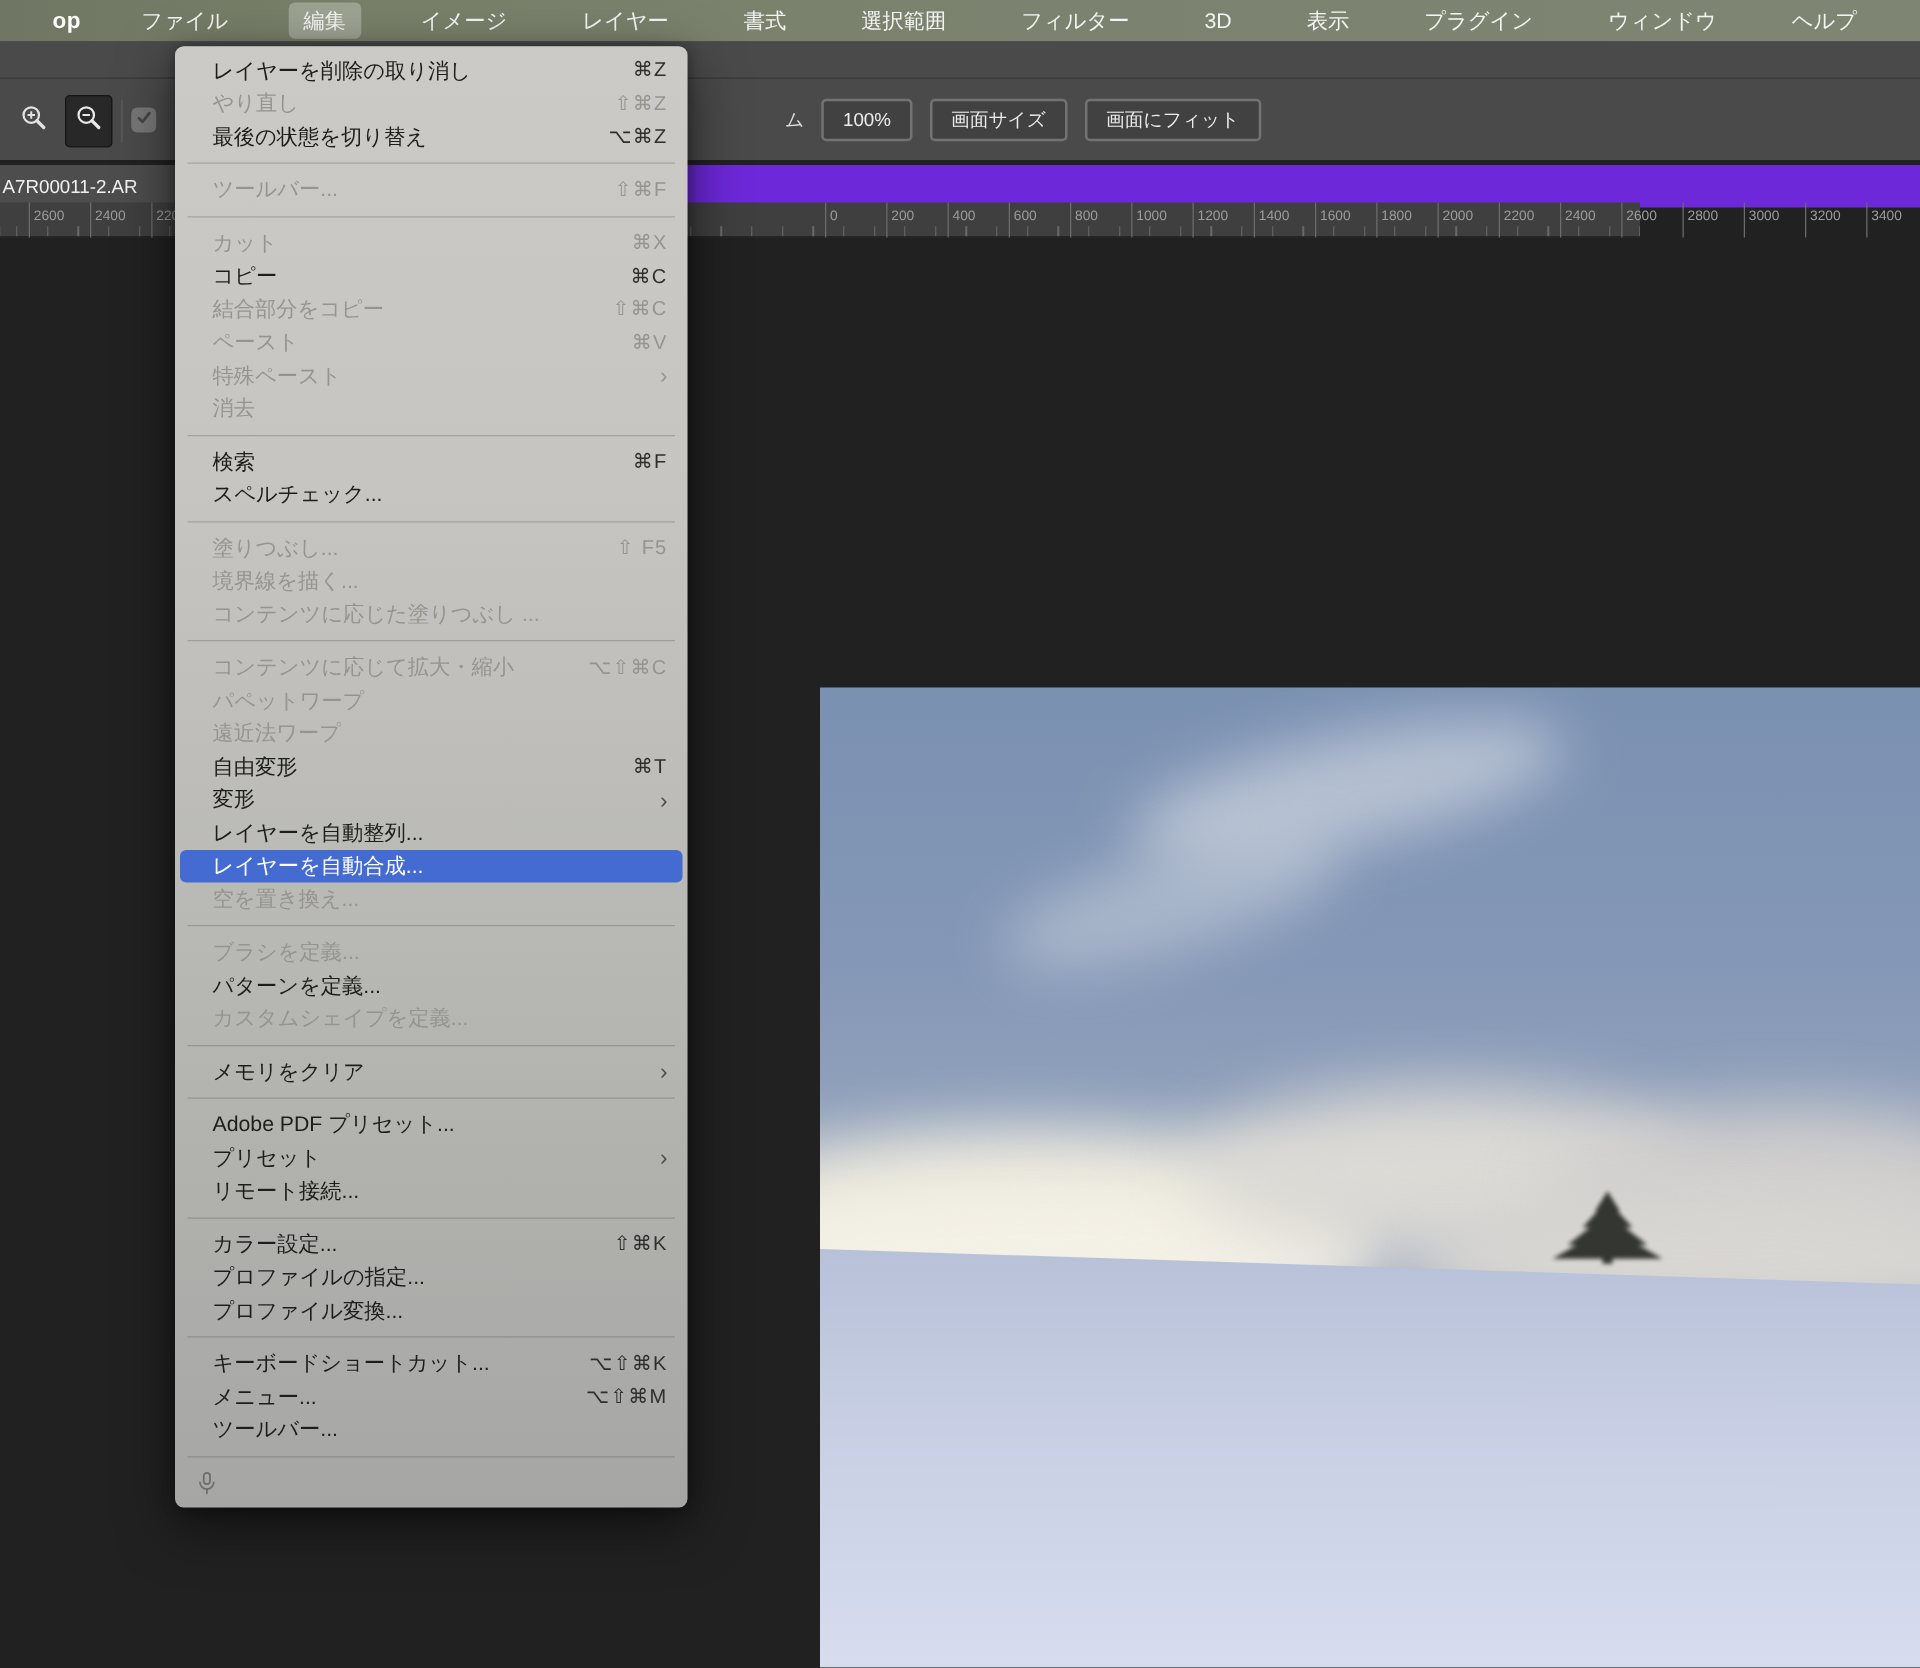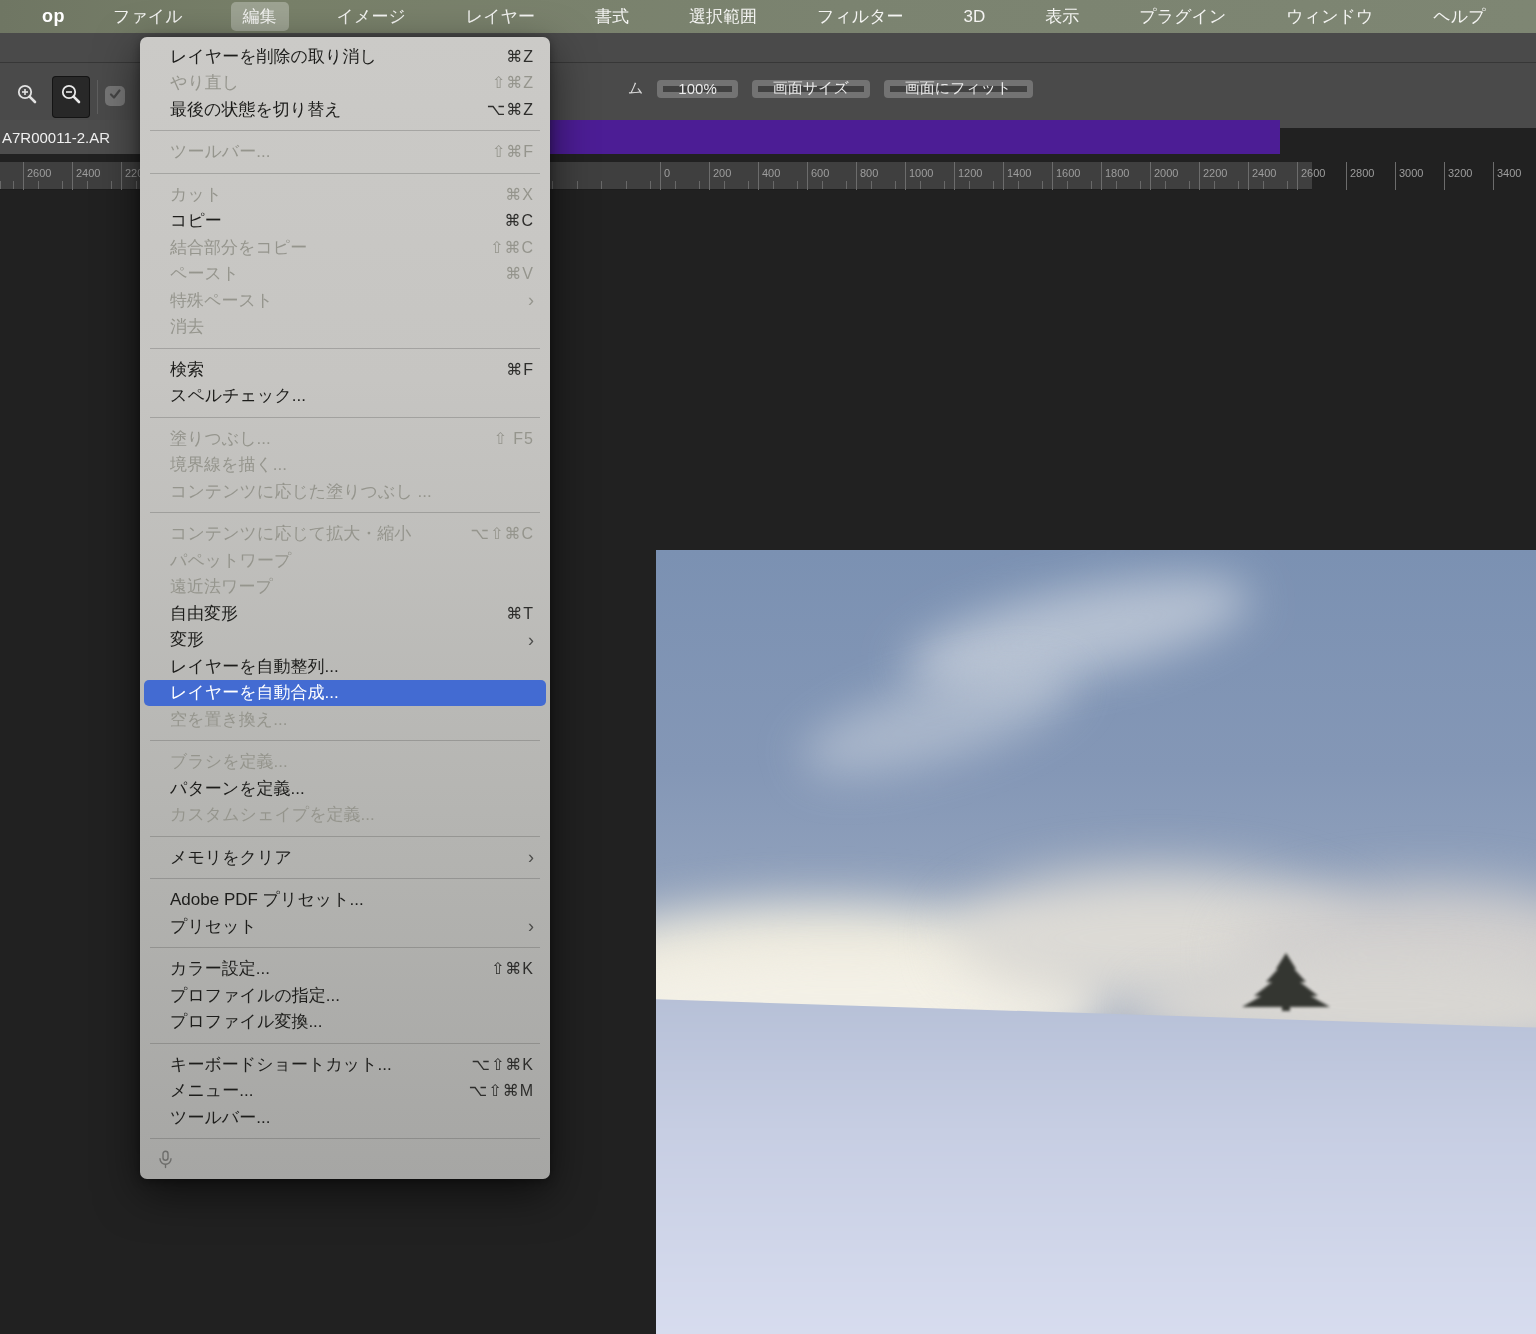--- a/index.html
+++ b/index.html
@@ -18,25 +18,25 @@
   .optionsbar { position:absolute; left:0; top:33px; width:1536px; height:95px; background:#4a4a4a; z-index:5; }
   .optionsbar .seam { position:absolute; left:0; top:29px; width:100%; height:1px; background:rgba(0,0,0,.25); }
   .tool-btn { position:absolute; width:38px; height:42px; top:43px; border-radius:4px;
     display:flex; align-items:center; justify-content:center; }
   .tool-btn.pressed { background:#282828; box-shadow:inset 0 0 0 1px rgba(0,0,0,.5); }
   .v-divider { position:absolute; left:97px; top:47px; width:1px; height:34px; background:#5f5f5f; }
   .checkbox { position:absolute; left:105px; top:53px; width:20px; height:20px; border-radius:5px;
     background:#767676; display:flex; align-items:center; justify-content:center; }
   .opt-right { position:absolute; left:628px; top:46px; display:flex; align-items:center; gap:14px; }
   .opt-partial { color:#dcdcdc; font-size:15px; }
-  .opt-btn { height:18px; padding:0 15px; border:6px solid #737373; border-radius:4px; background:#414141;
+  .opt-btn { height:34px; padding:0 15px; border:2px solid #737373; border-radius:4px; background:#414141;
     color:#ececec; font-size:15px; display:flex; align-items:center; white-space:nowrap; }
 
   
-  .tabbar { position:absolute; left:0; top:120px; width:1280px; height:34px; background:#4c1d95; z-index:5; }
+  .tabbar { position:absolute; left:0; top:132px; width:1536px; height:34px; background:#6d28d9; z-index:5; }
   .doc-tab { position:absolute; left:0; top:0; height:34px; width:150px; background:#4d4d4d;
     display:flex; align-items:center; padding-left:2px; color:#f0f0f0; font-size:15px; white-space:nowrap; overflow:hidden; }
 
   
   .ruler { position:absolute; left:0; top:162px; width:1312px; height:28px; background:#3f3f3f;
     border-bottom:1px solid #1d1d1d; z-index:5; }
   .ruler .minor { position:absolute; left:0; bottom:0; width:100%; height:8px;
     background-image:repeating-linear-gradient(90deg, rgba(140,140,140,.55) 0 1px, transparent 1px 24.5px);
     background-position-x:13px; }
   .rmark { position:absolute; top:0; height:28px; }
@@ -360,20 +360,23 @@
       <span class="mi-arrow">›</span>
     </div>
     <div class="menu-sep"></div>
     <div class="menu-row">
       <span class="mi-label">Adobe PDF プリセット...</span>
     </div>
     <div class="menu-row">
       <span class="mi-label">プリセット</span>
       <span class="mi-arrow">›</span>
     </div>
+    <div class="menu-row">
+      <span class="mi-label">リモート接続...</span>
+    </div>
     <div class="menu-sep"></div>
     <div class="menu-row">
       <span class="mi-label">カラー設定...</span>
       <span class="mi-short">⇧⌘K</span>
     </div>
     <div class="menu-row">
       <span class="mi-label">プロファイルの指定...</span>
     </div>
     <div class="menu-row">
       <span class="mi-label">プロファイル変換...</span>

